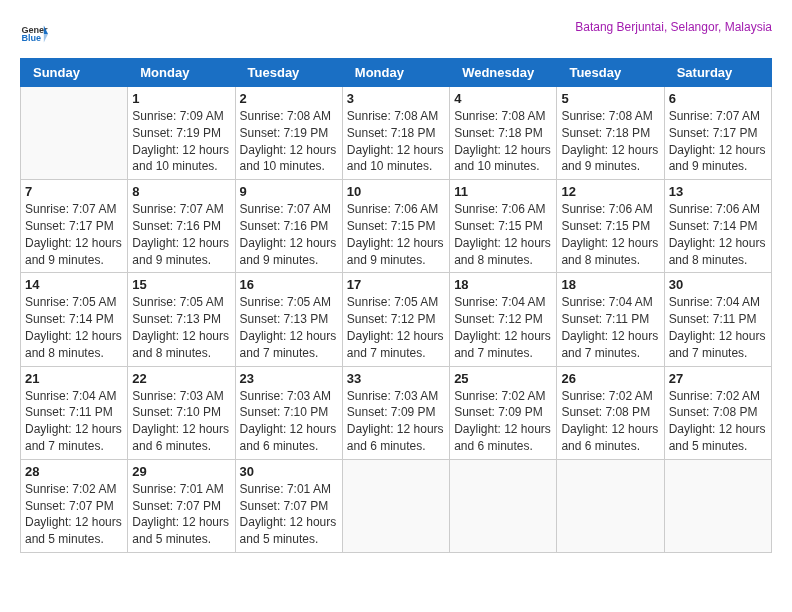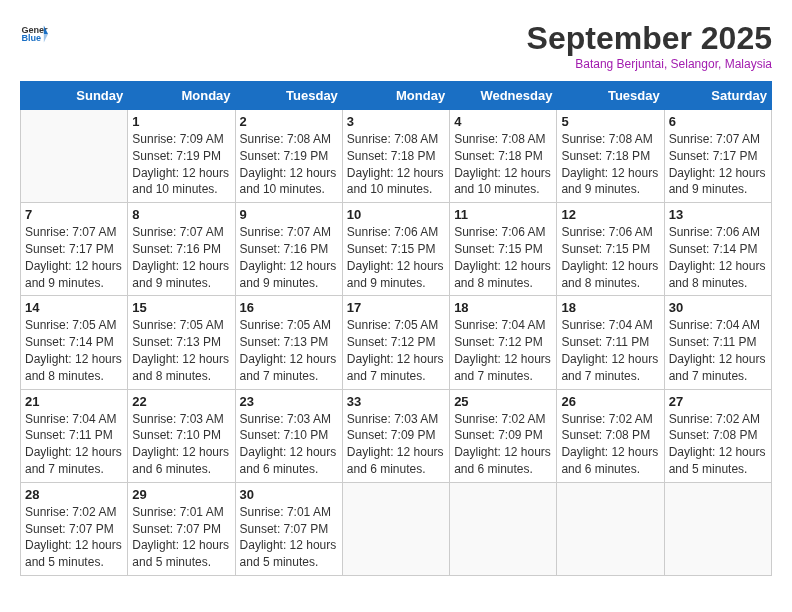--- a/index.html
+++ b/index.html
@@ -38,22 +38,22 @@
       color: #a21caf;
     }
     .calendar {
       width: 100%;
       border-collapse: collapse;
       font-size: 11px;
     }
     .calendar th {
       background-color: #1a6fc4;
       color: #fff;
-      padding: 6px 4px;
-      text-align: right;
+      padding: 6px 12px;
+      text-align: left;
       font-size: 13px;
       font-weight: bold;
       border: 1px solid #1a6fc4;
     }
     .calendar td {
       border: 1px solid #ccc;
       vertical-align: top;
       padding: 4px;
       width: 107px;
       min-height: 80px;
@@ -80,21 +80,20 @@
 <div class="header-area">
   <div class="logo">
     <svg class="logo-icon" viewBox="0 0 40 40">
       <text x="2" y="18" font-size="13" font-weight="bold" fill="#333" font-family="Arial">General</text>
       <text x="2" y="30" font-size="13" font-weight="bold" fill="#1a6fc4" font-family="Arial">Blue</text>
       <polygon points="34,8 40,20 34,20" fill="#1a6fc4"></polygon>
       <polygon points="34,20 40,20 34,32" fill="#a0c4e8"></polygon>
     </svg>
   </div>
   <div class="title-area">
-    <div class="month-title">September 2025</div>
     <div class="location-title">Batang Berjuntai, Selangor, Malaysia</div>
   </div>
 </div>
 
 <table class="calendar">
   <thead>
     <tr>
     <th>Sunday</th>
         <th>Monday</th>
         <th>Tuesday</th>

